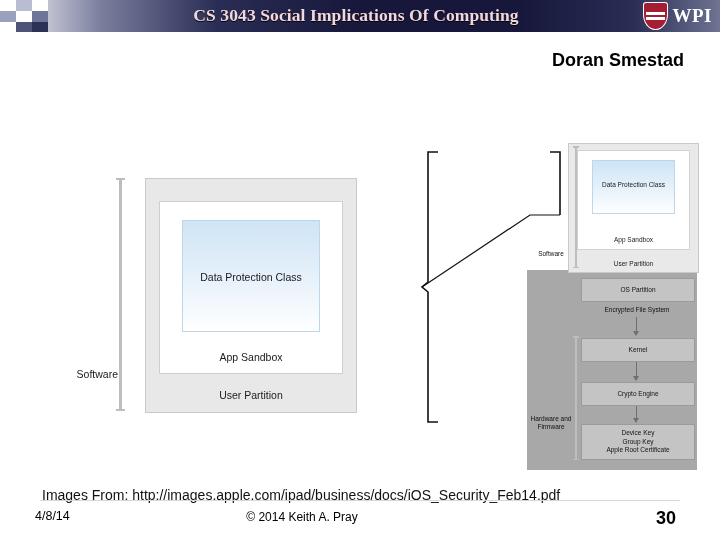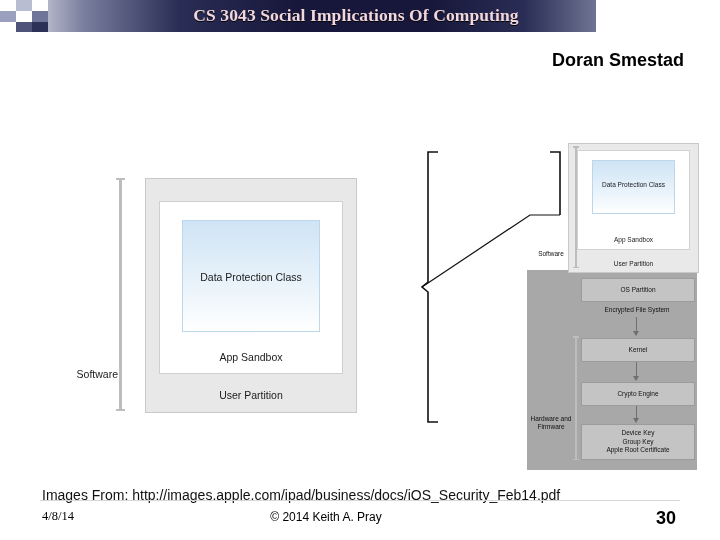--- a/index.html
+++ b/index.html
@@ -19,21 +19,21 @@
     width: 720px;
     height: 540px;
     background: #ffffff;
   }
 
   
   .header-band {
     position: absolute;
     top: 0;
     left: 0;
-    width: 596px;
+    width: 720px;
     height: 32px;
     background: linear-gradient(to right, #ffffff 0%, #7a7f9e 14%, #2a2d55 30%, #16173a 50%, #16173a 72%, #2a2d55 88%, #6f7493 100%);
   }
   .header-deco {
     position: absolute;
     top: 0;
     left: 0;
     width: 64px;
     height: 32px;
   }
@@ -355,35 +355,33 @@
   .footer-rule {
     position: absolute;
     left: 40px;
     top: 500px;
     width: 640px;
     height: 1px;
     background: #d8d8d8;
   }
   .footer-date {
     position: absolute;
-    left: 42px;
+    left: 35px;
     top: 509px;
     font-size: 12.5px;
     color: #000;
-    font-family: Liberation Serif, serif;
   }
   .footer-copy {
     position: absolute;
     left: 0;
     top: 510px;
     width: 604px;
     text-align: center;
     font-size: 12px;
     color: #000;
-    padding-left: 24px;
   }
   .footer-page {
     position: absolute;
     right: 44px;
     top: 508px;
     font-size: 18px;
     font-weight: bold;
     color: #000;
   }
 </style>
@@ -398,20 +396,27 @@
       <i style="left:16px;top:0;width:16px;height:11px;background:#b9bdd2;"></i>
       <i class="w" style="left:32px;top:0;width:16px;height:11px;"></i>
       <i style="left:0;top:11px;width:16px;height:11px;background:#9aa0bd;"></i>
       <i class="w" style="left:16px;top:11px;width:16px;height:11px;"></i>
       <i style="left:32px;top:11px;width:16px;height:11px;background:#6f7598;"></i>
       <i class="w" style="left:0;top:22px;width:16px;height:10px;"></i>
       <i style="left:16px;top:22px;width:16px;height:10px;background:#4d5379;"></i>
       <i style="left:32px;top:22px;width:16px;height:10px;background:#2c3158;"></i>
     </div>
     <div class="header-title">CS 3043 Social Implications Of Computing</div>
+    <div class="wpi-logo">
+      <div class="wpi-shield">
+        <div class="bar"></div>
+        <div class="bar bar2"></div>
+      </div>
+      <div class="wpi-text">WPI</div>
+    </div>
   </div>
 
   <div class="author">Doran Smestad</div>
 
 
   <div class="diagram">
 
     <div class="left-bracket"></div>
     <div class="left-soft-label">Software</div>
 

